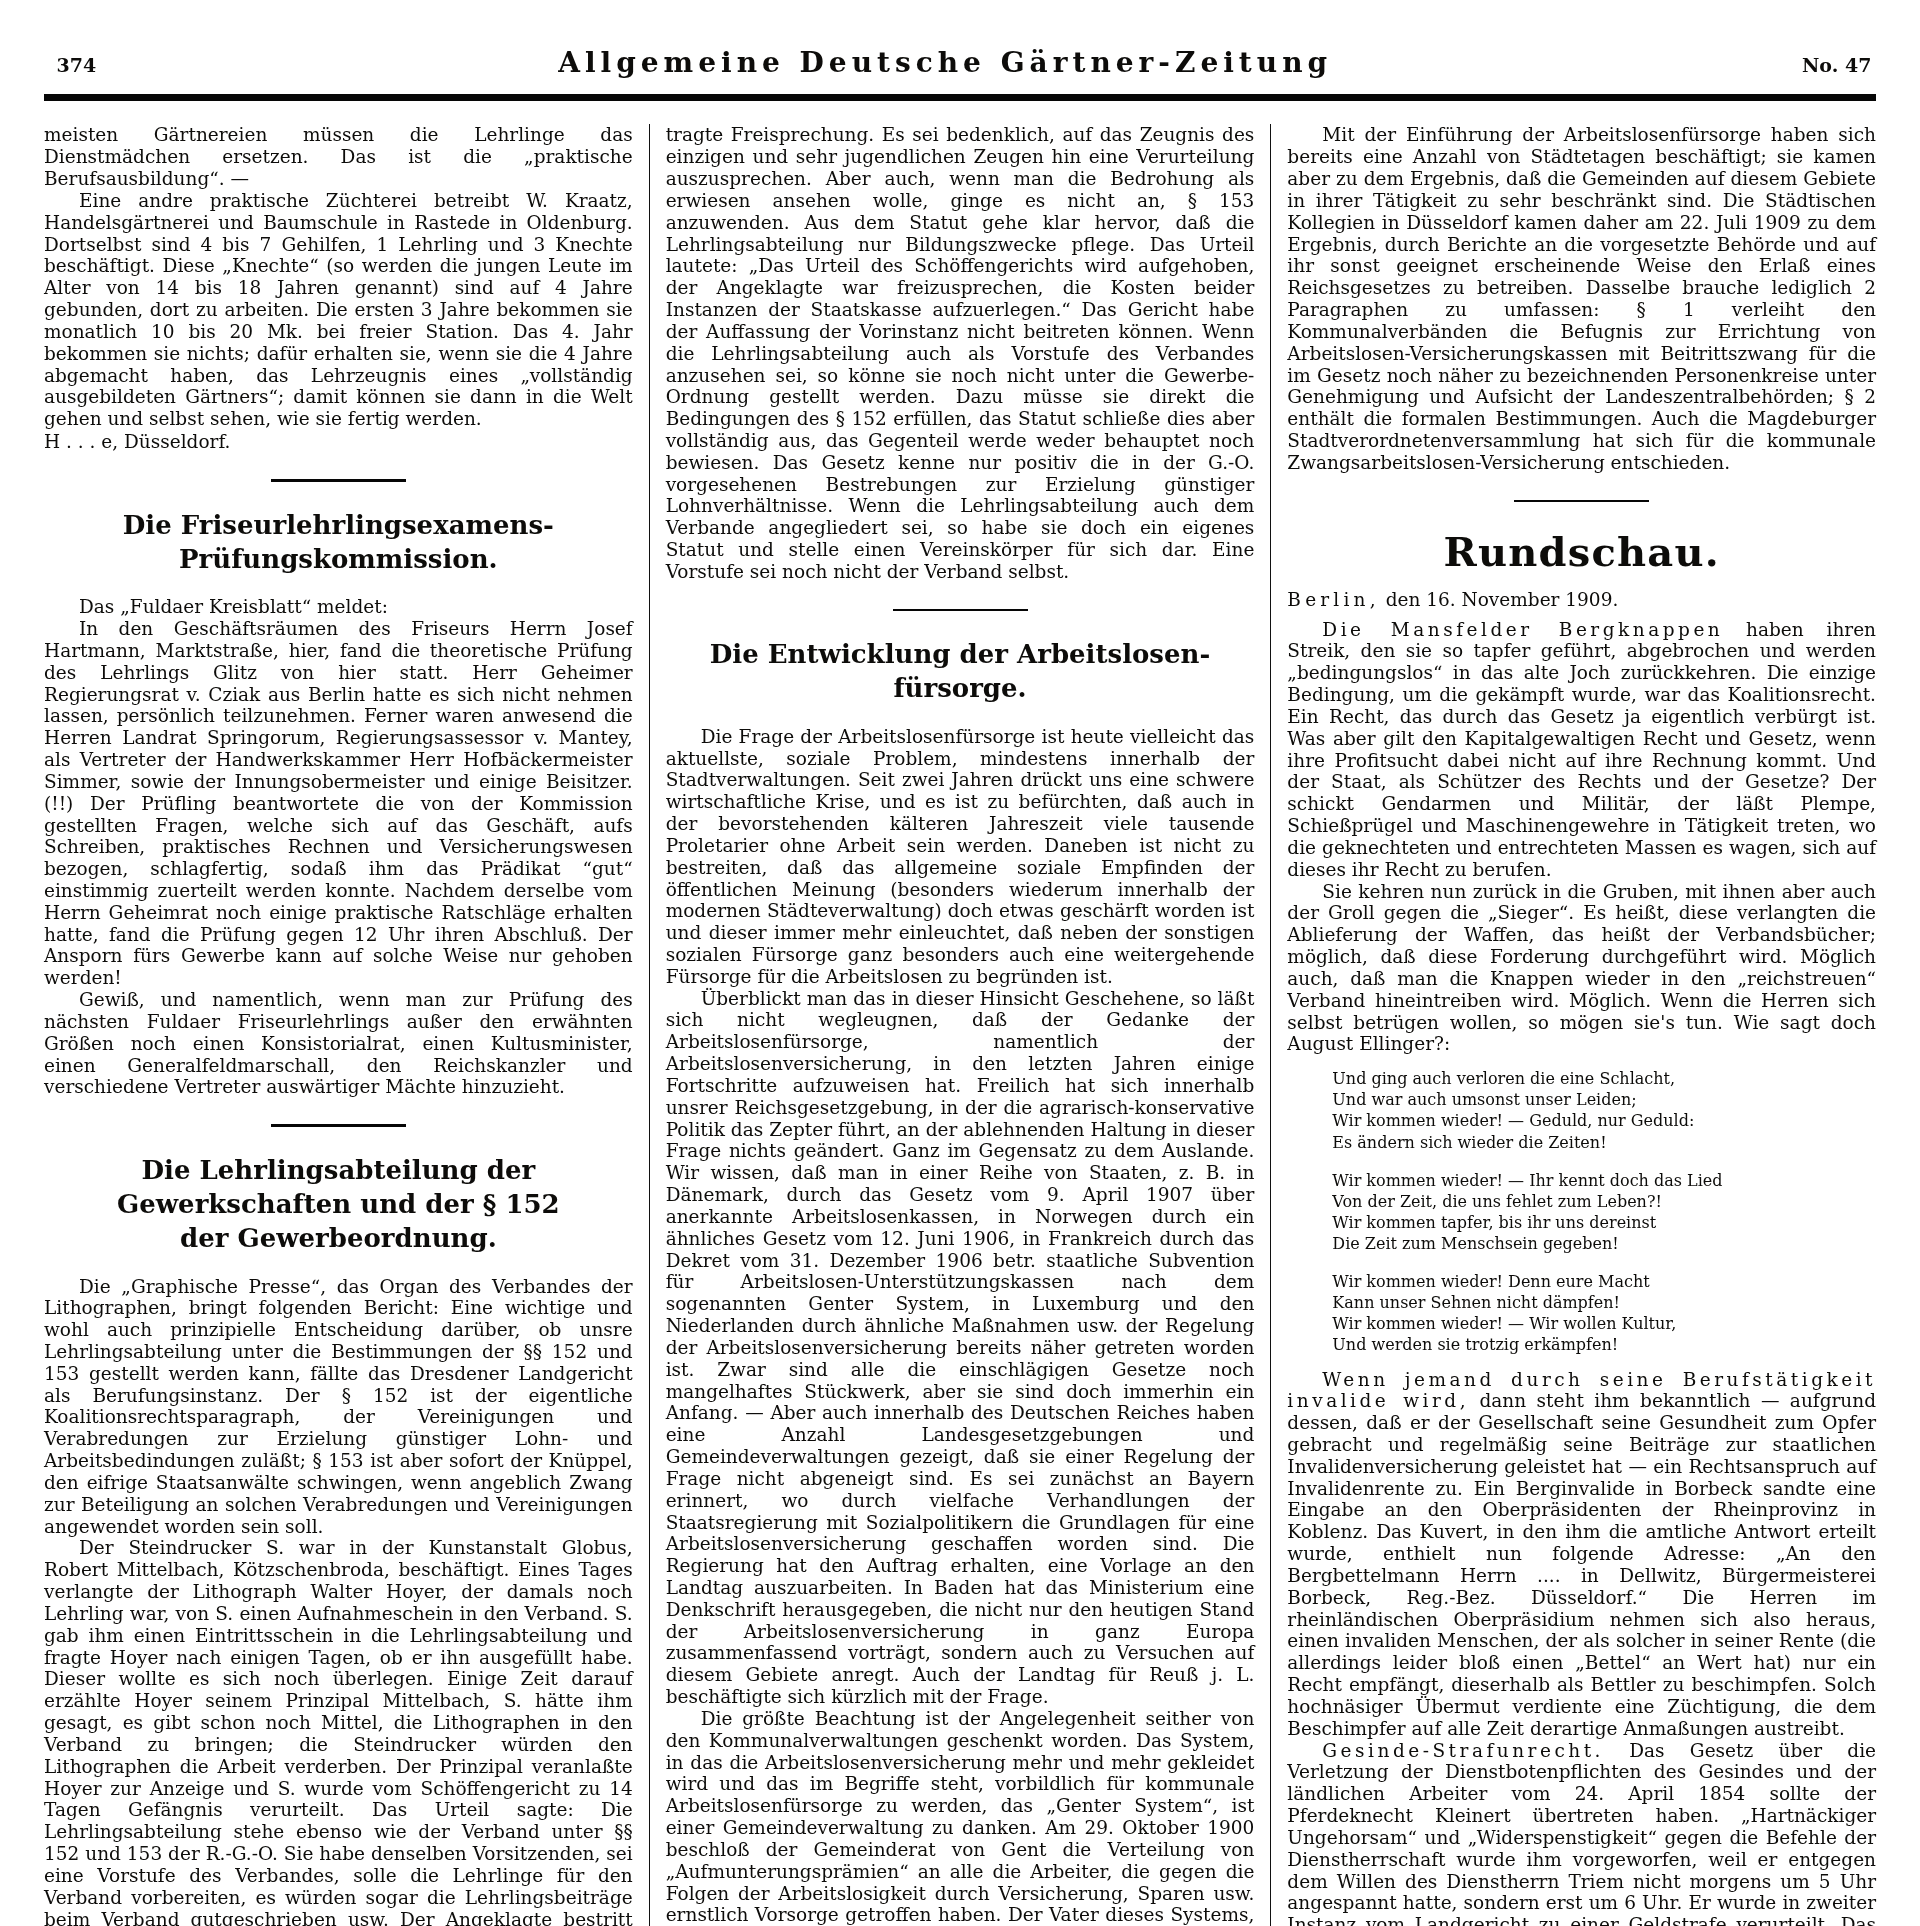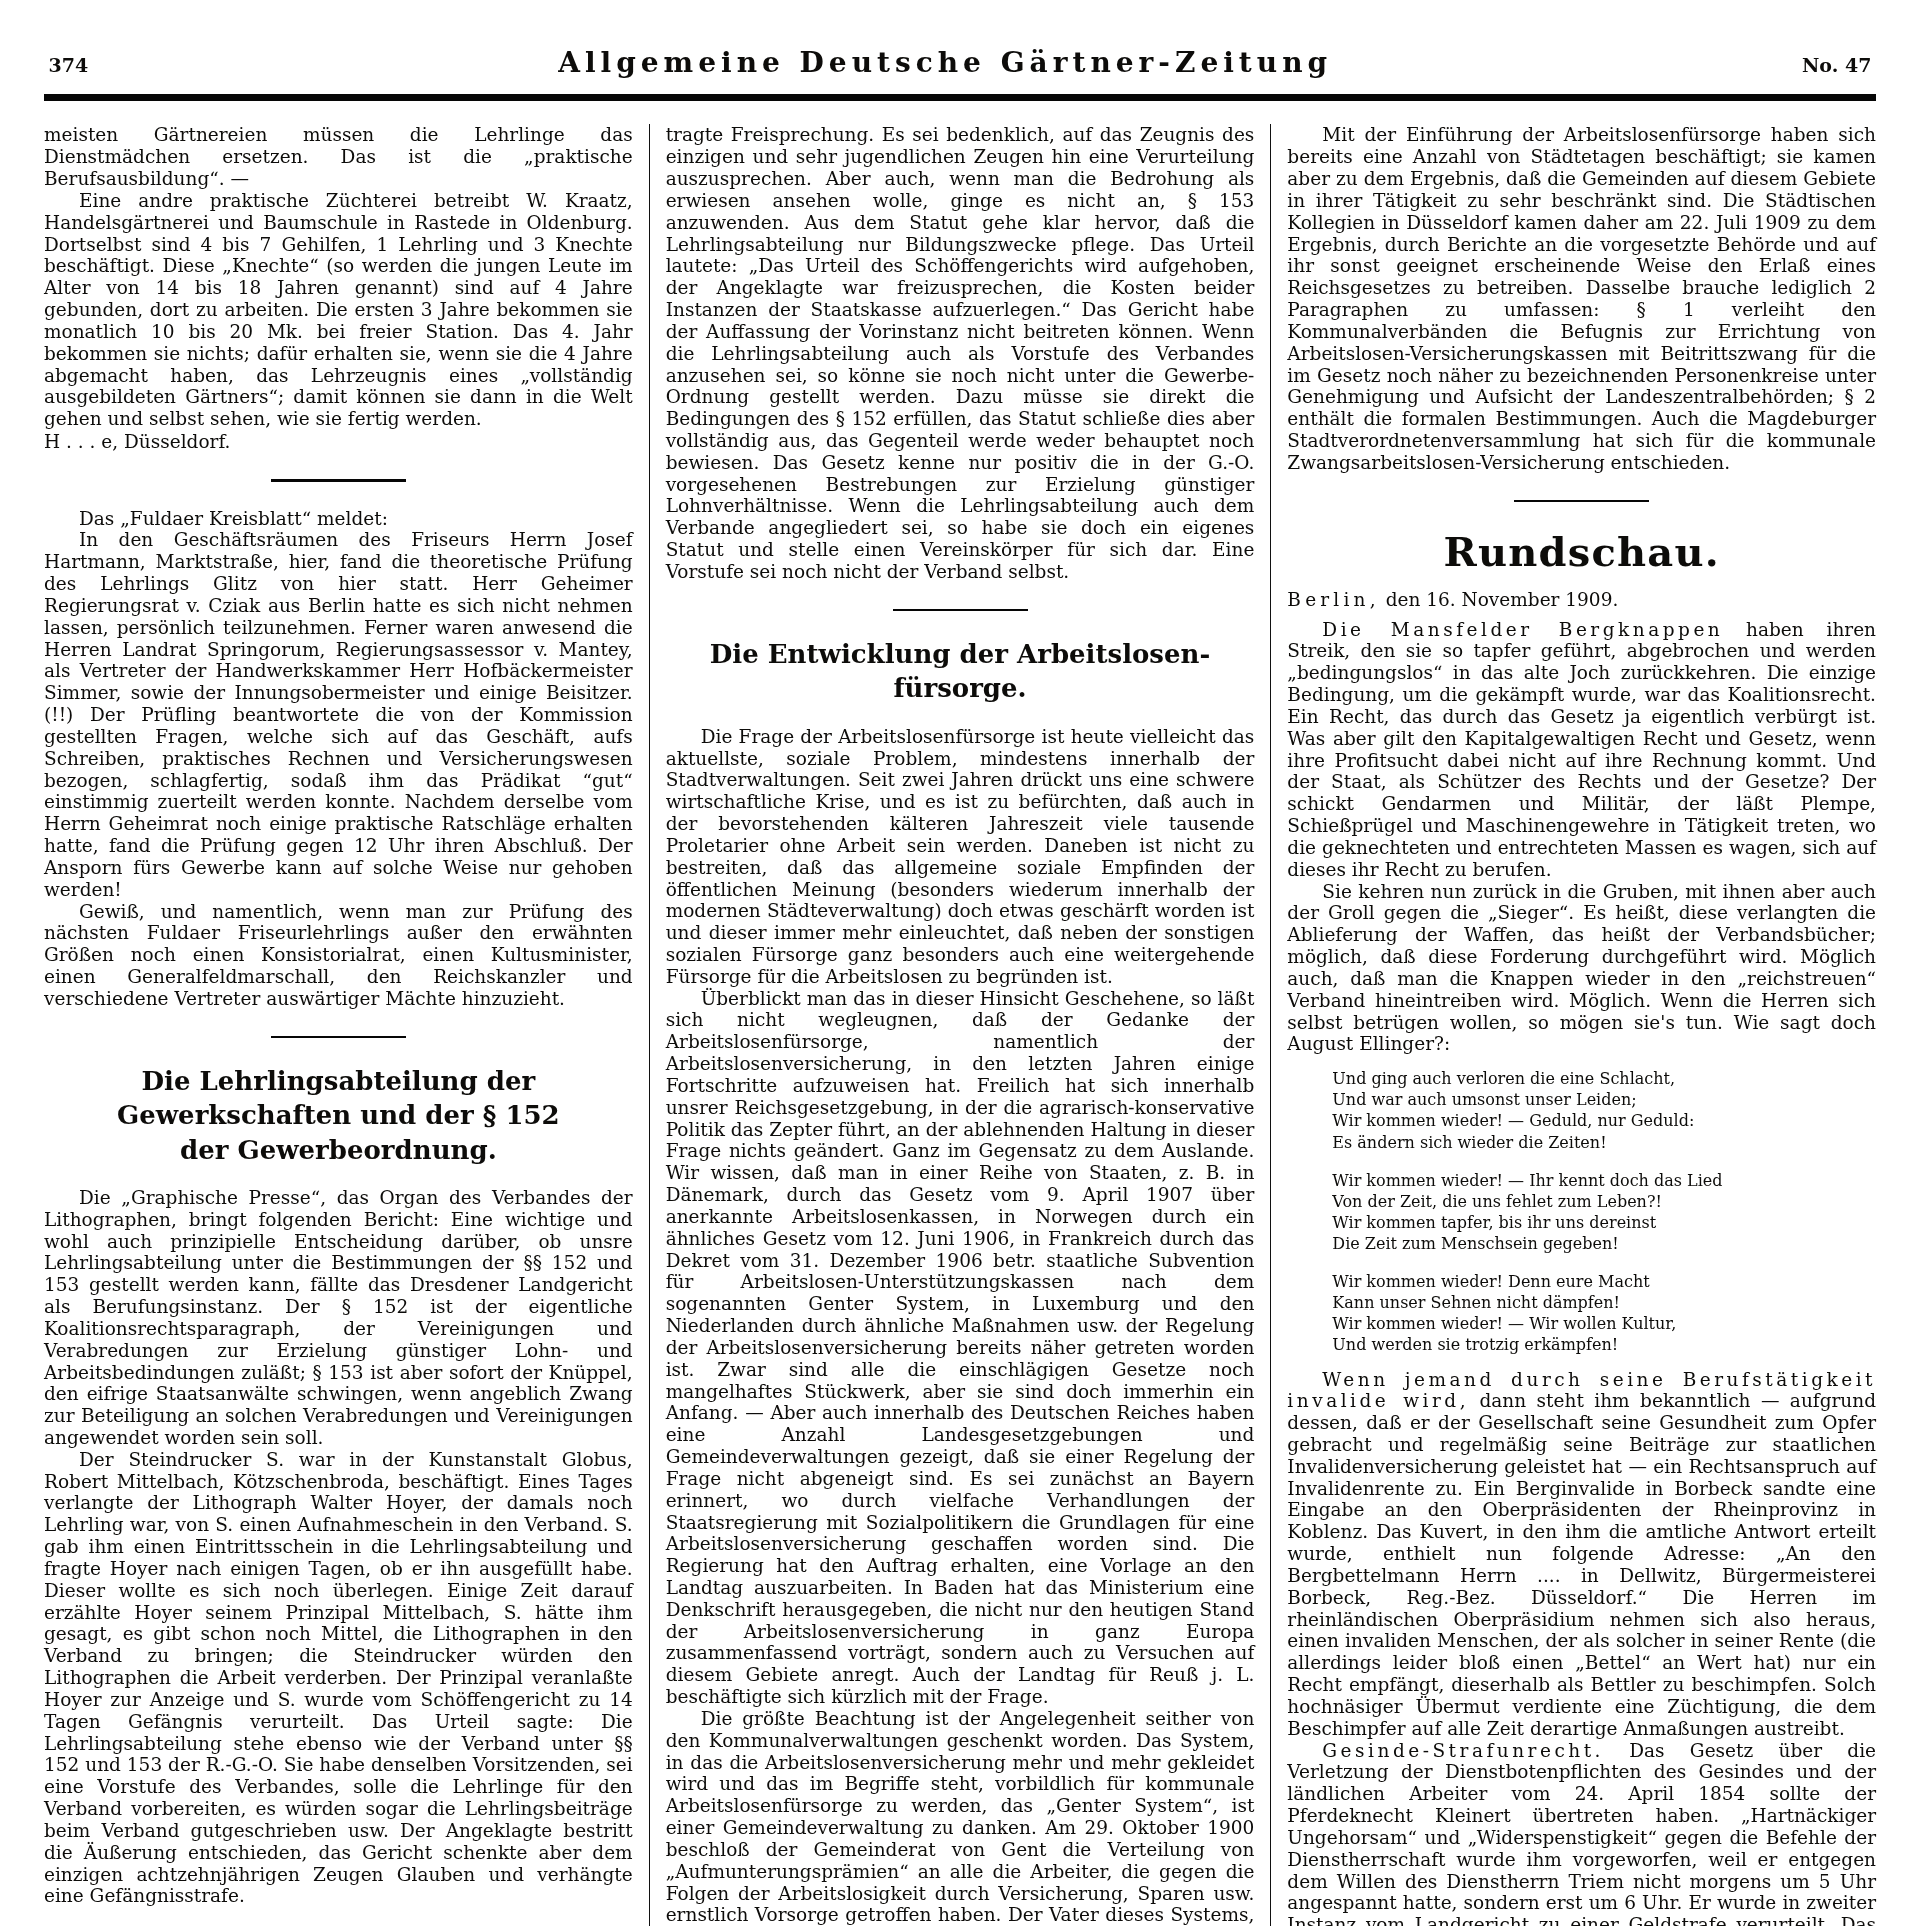--- a/index.html
+++ b/index.html
@@ -23,20 +23,21 @@
   
   .masthead {
     display: flex;
     justify-content: space-between;
     align-items: baseline;
     padding: 0 4.6px;
   }
   .masthead .pg, .masthead .issue {
     font-size: 19px;
     font-weight: bold;
+    margin-left: 8px;
   }
   .masthead .title {
     font-size: 28px;
     font-weight: bold;
     letter-spacing: 5px;
     white-space: nowrap;
   }
   .masthead-rule {
     height: 7px;
     background: #060606;
@@ -115,20 +116,22 @@
     <span class="title">Allgemeine Deutsche Gärtner-Zeitung</span>
     <span class="issue">No. 47</span>
   </div>
   <div class="masthead-rule"></div>
   <div class="cols">
     <div class="col col-left">
         <p class="para noindent">meisten Gärtnereien müssen die Lehrlinge das Dienstmädchen ersetzen. Das ist die „praktische Berufsausbildung“. —</p>
         <p class="para">Eine andre praktische Züchterei betreibt W. Kraatz, Handelsgärtnerei und Baumschule in Rastede in Oldenburg. Dortselbst sind 4 bis 7 Gehilfen, 1 Lehrling und 3 Knechte beschäftigt. Diese „Knechte“ (so werden die jungen Leute im Alter von 14 bis 18 Jahren genannt) sind auf 4 Jahre gebunden, dort zu arbeiten. Die ersten 3 Jahre bekommen sie monatlich 10 bis 20 Mk. bei freier Station. Das 4. Jahr bekommen sie nichts; dafür erhalten sie, wenn sie die 4 Jahre abgemacht haben, das Lehrzeugnis eines „vollständig ausgebildeten Gärtners“; damit können sie dann in die Welt gehen und selbst sehen, wie sie fertig werden.</p>
         <p class="sig">H . . . e, Düsseldorf.</p>
         <div class="rule-div"></div>
+        <div class="headline">Die Friseurlehrlingsexamens-
+Prüfungskommission.</div>
         <p class="para">Das „Fuldaer Kreisblatt“ meldet:</p>
         <p class="para">In den Geschäftsräumen des Friseurs Herrn Josef Hartmann, Marktstraße, hier, fand die theoretische Prüfung des Lehrlings Glitz von hier statt. Herr Geheimer Regierungsrat v. Cziak aus Berlin hatte es sich nicht nehmen lassen, persönlich teilzunehmen. Ferner waren anwesend die Herren Landrat Springorum, Regierungsassessor v. Mantey, als Vertreter der Handwerkskammer Herr Hofbäckermeister Simmer, sowie der Innungsobermeister und einige Beisitzer. (!!) Der Prüfling beantwortete die von der Kommission gestellten Fragen, welche sich auf das Geschäft, aufs Schreiben, praktisches Rechnen und Versicherungswesen bezogen, schlagfertig, sodaß ihm das Prädikat “gut“ einstimmig zuerteilt werden konnte. Nachdem derselbe vom Herrn Geheimrat noch einige praktische Ratschläge erhalten hatte, fand die Prüfung gegen 12 Uhr ihren Abschluß. Der Ansporn fürs Gewerbe kann auf solche Weise nur gehoben werden!</p>
         <p class="para">Gewiß, und namentlich, wenn man zur Prüfung des nächsten Fuldaer Friseurlehrlings außer den erwähnten Größen noch einen Konsistorialrat, einen Kultusminister, einen Generalfeldmarschall, den Reichskanzler und verschiedene Vertreter auswärtiger Mächte hinzuzieht.</p>
         <div class="rule-div"></div>
         <div class="headline">Die Lehrlingsabteilung der
 Gewerkschaften und der § 152
 der Gewerbeordnung.</div>
         <p class="para">Die „Graphische Presse“, das Organ des Verbandes der Lithographen, bringt folgenden Bericht: Eine wichtige und wohl auch prinzipielle Entscheidung darüber, ob unsre Lehrlingsabteilung unter die Bestimmungen der §§ 152 und 153 gestellt werden kann, fällte das Dresdener Landgericht als Berufungsinstanz. Der § 152 ist der eigentliche Koalitionsrechtsparagraph, der Vereinigungen und Verabredungen zur Erzielung günstiger Lohn- und Arbeitsbedindungen zuläßt; § 153 ist aber sofort der Knüppel, den eifrige Staatsanwälte schwingen, wenn angeblich Zwang zur Beteiligung an solchen Verabredungen und Vereinigungen angewendet worden sein soll.</p>
         <p class="para">Der Steindrucker S. war in der Kunstanstalt Globus, Robert Mittelbach, Kötzschenbroda, beschäftigt. Eines Tages verlangte der Lithograph Walter Hoyer, der damals noch Lehrling war, von S. einen Aufnahmeschein in den Verband. S. gab ihm einen Eintrittsschein in die Lehrlingsabteilung und fragte Hoyer nach einigen Tagen, ob er ihn ausgefüllt habe. Dieser wollte es sich noch überlegen. Einige Zeit darauf erzählte Hoyer seinem Prinzipal Mittelbach, S. hätte ihm gesagt, es gibt schon noch Mittel, die Lithographen in den Verband zu bringen; die Steindrucker würden den Lithographen die Arbeit verderben. Der Prinzipal veranlaßte Hoyer zur Anzeige und S. wurde vom Schöffengericht zu 14 Tagen Gefängnis verurteilt. Das Urteil sagte: Die Lehrlingsabteilung stehe ebenso wie der Verband unter §§ 152 und 153 der R.-G.-O. Sie habe denselben Vorsitzenden, sei eine Vorstufe des Verbandes, solle die Lehrlinge für den Verband vorbereiten, es würden sogar die Lehrlingsbeiträge beim Verband gutgeschrieben usw. Der Angeklagte bestritt die Äußerung entschieden, das Gericht schenkte aber dem einzigen achtzehnjährigen Zeugen Glauben und verhängte eine Gefängnisstrafe.</p>
       </div>

